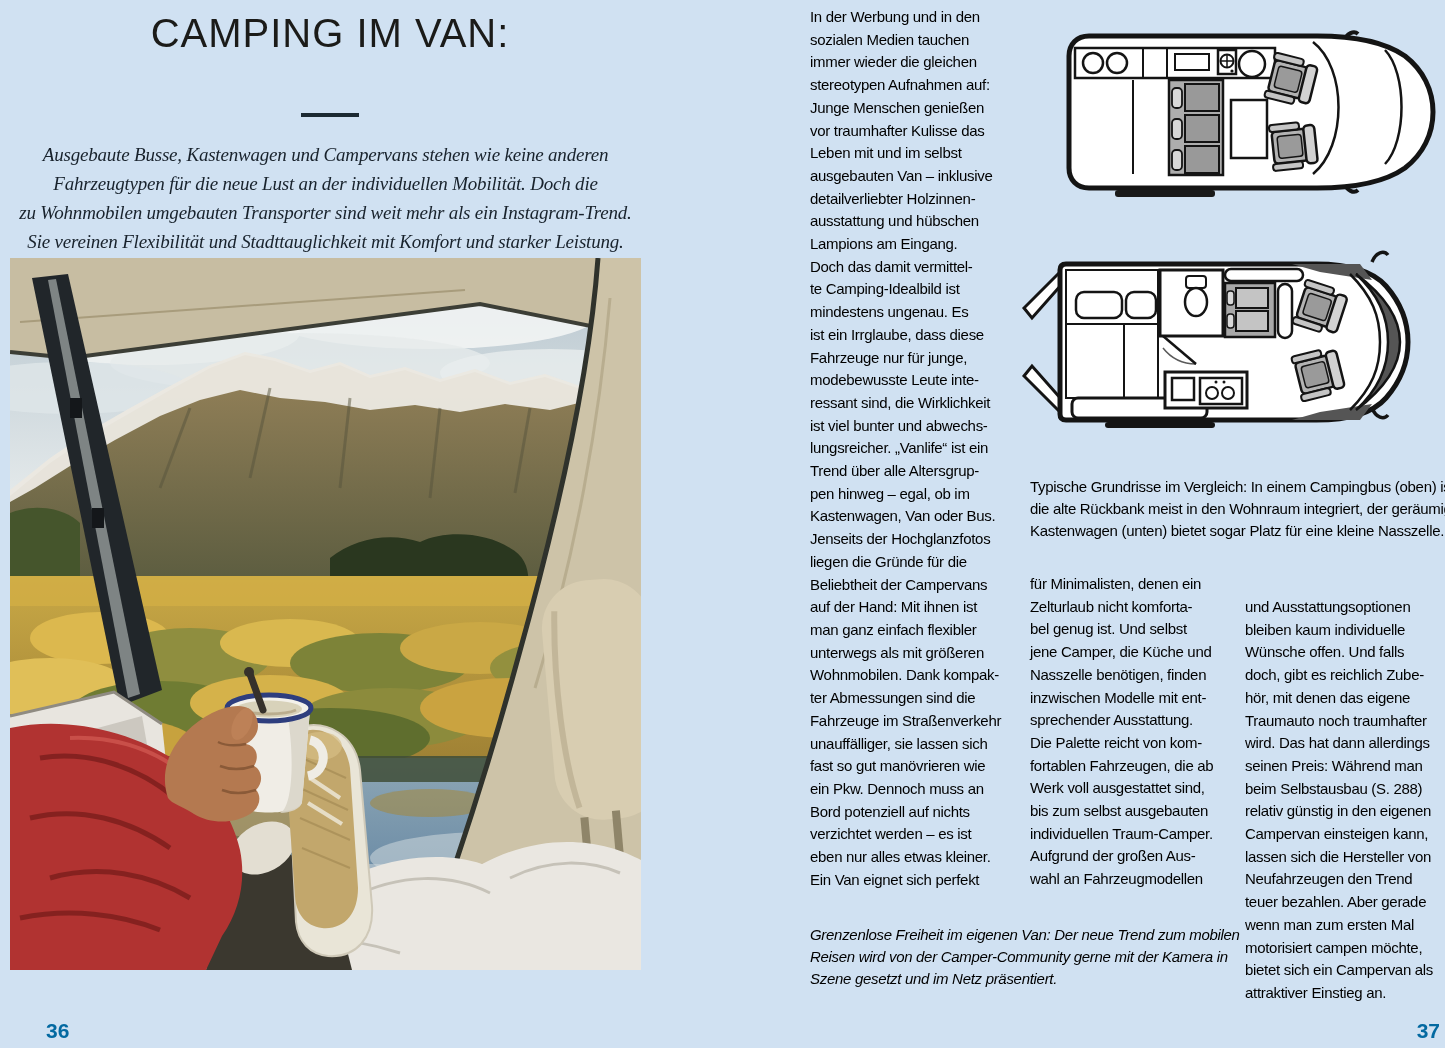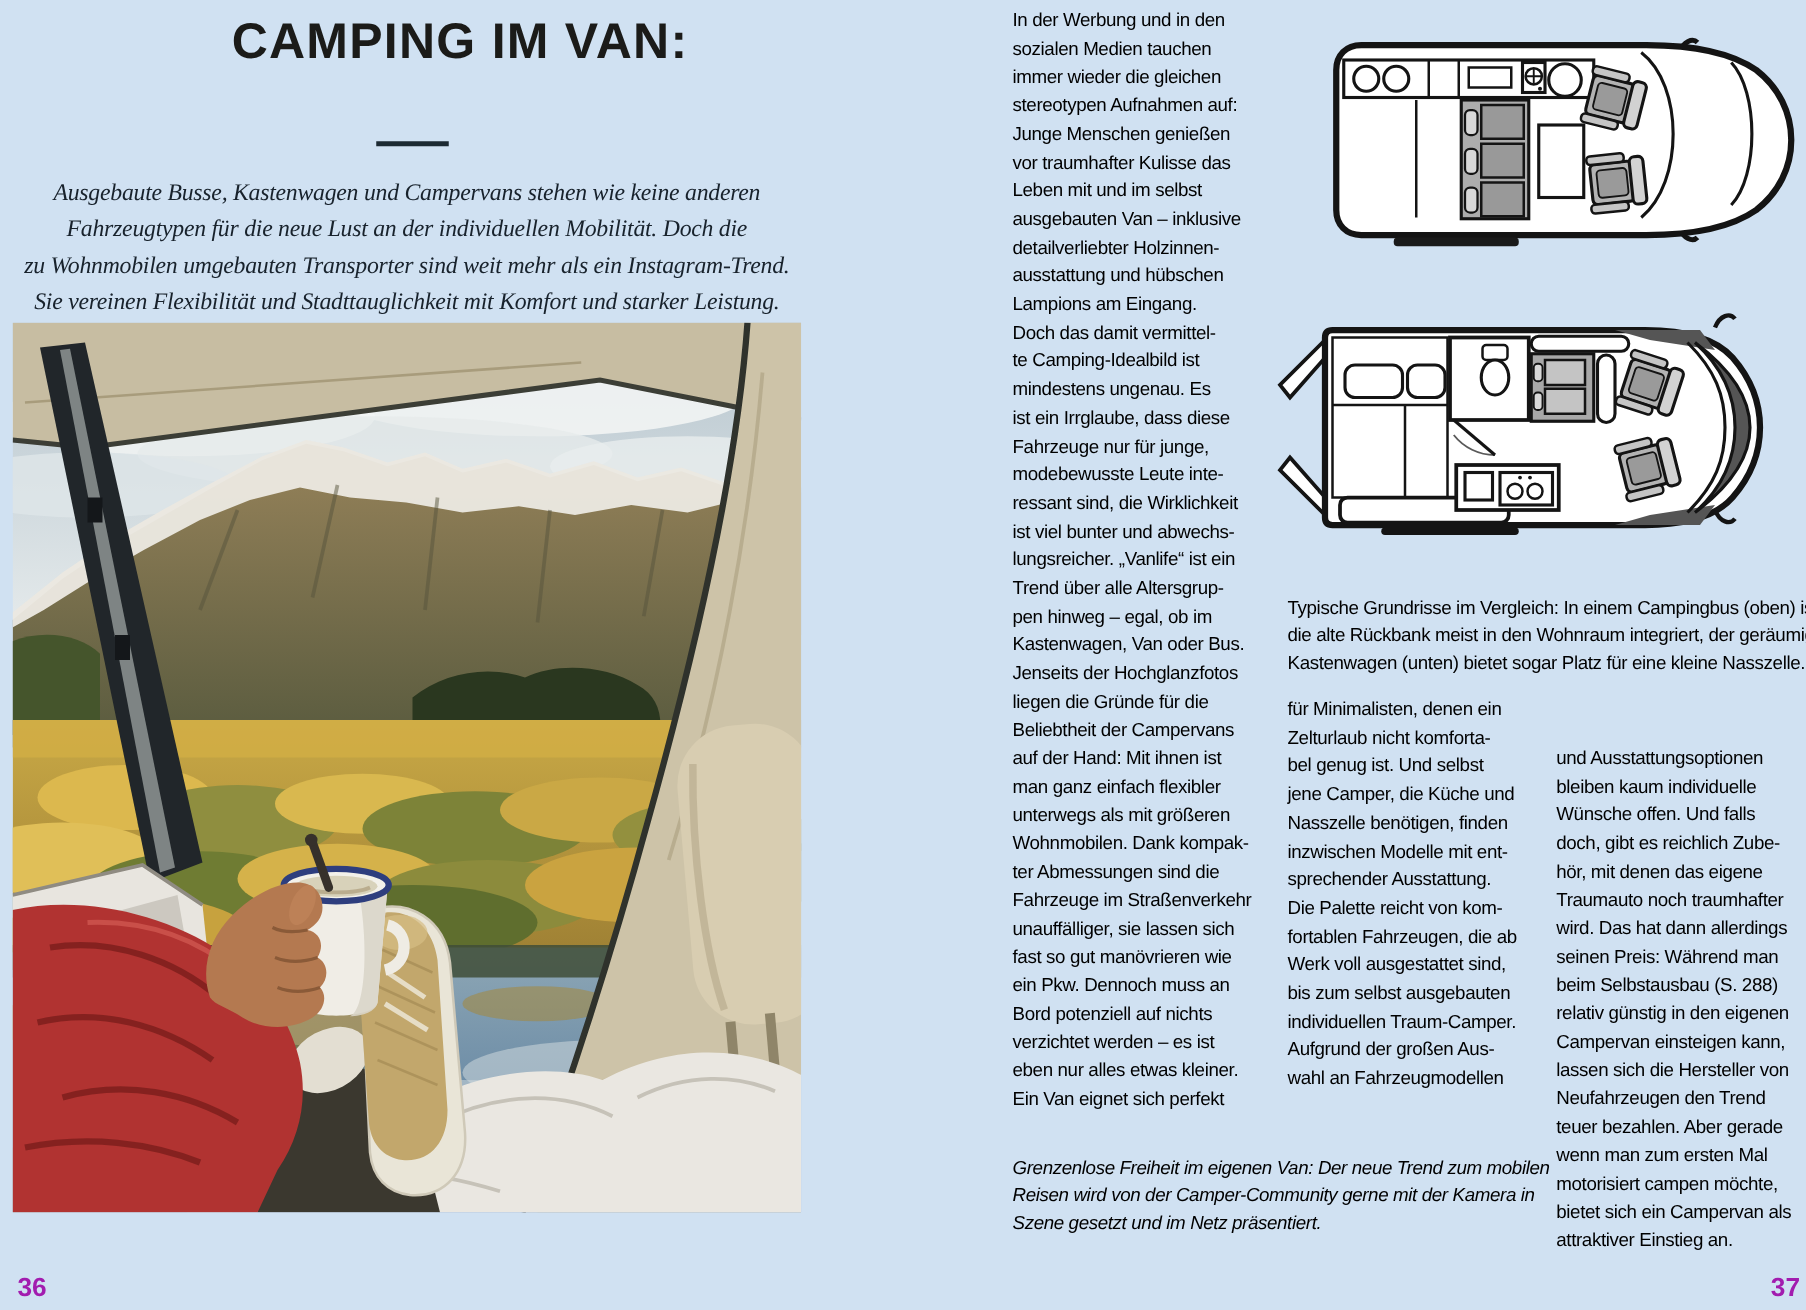--- a/index.html
+++ b/index.html
@@ -6,49 +6,48 @@
   body{
     width:1445px;height:1048px;position:relative;overflow:hidden;
     background:#d0e1f2;
     font-family:"Liberation Sans",sans-serif;
     -webkit-font-smoothing:antialiased;
   }
   .abs{position:absolute;}
   
   .title{
     left:0;top:10px;width:660px;text-align:center;
-    font-weight:700;font-size:40px;line-height:46px;letter-spacing:1px;
+    font-weight:400;font-size:40px;line-height:46px;letter-spacing:1px;
     color:#1b1b19;
-    padding-left:38px;
   }
   .rule{
     left:301px;top:113px;width:58px;height:4px;background:#1c2a33;
   }
   .intro{
     left:0;top:140px;width:651px;text-align:center;
     font-family:"Liberation Serif",serif;font-style:italic;
     font-size:19px;line-height:29px;letter-spacing:-0.2px;
     color:#18222c;white-space:pre;
   }
   .photo{
     left:10px;top:258px;width:631px;height:712px;overflow:hidden;
   }
   .photo svg{display:block;width:631px;height:712px;}
   .pagenum{
-    font-weight:700;font-size:21px;color:#a21caf;top:1019px;
+    font-weight:700;font-size:21px;color:#0369a1;top:1019px;margin-left:32px;
   }
   .pagenum.left{left:14px;}
   .pagenum.right{right:5px;width:70px;text-align:right;}
   
   .col,.caption{
     color:#000000;font-size:15px;line-height:22.7px;letter-spacing:-0.3px;
     white-space:pre;
   }
   .col1{left:810px;top:6px;width:210px;}
-  .col2{left:1030px;top:557px;width:205px;}
+  .col2{left:1030px;top:573px;width:205px;}
   .col3{left:1245px;top:596px;width:200px;}
   .caption{line-height:22px;font-size:15px;}
   .diag-caption{left:1030px;top:476px;width:415px;}
   .photo-caption{left:810px;top:924px;width:410px;font-style:italic;}
   .diagram{position:absolute;}
 </style>
 </head>
 <body>
 
 <div>

